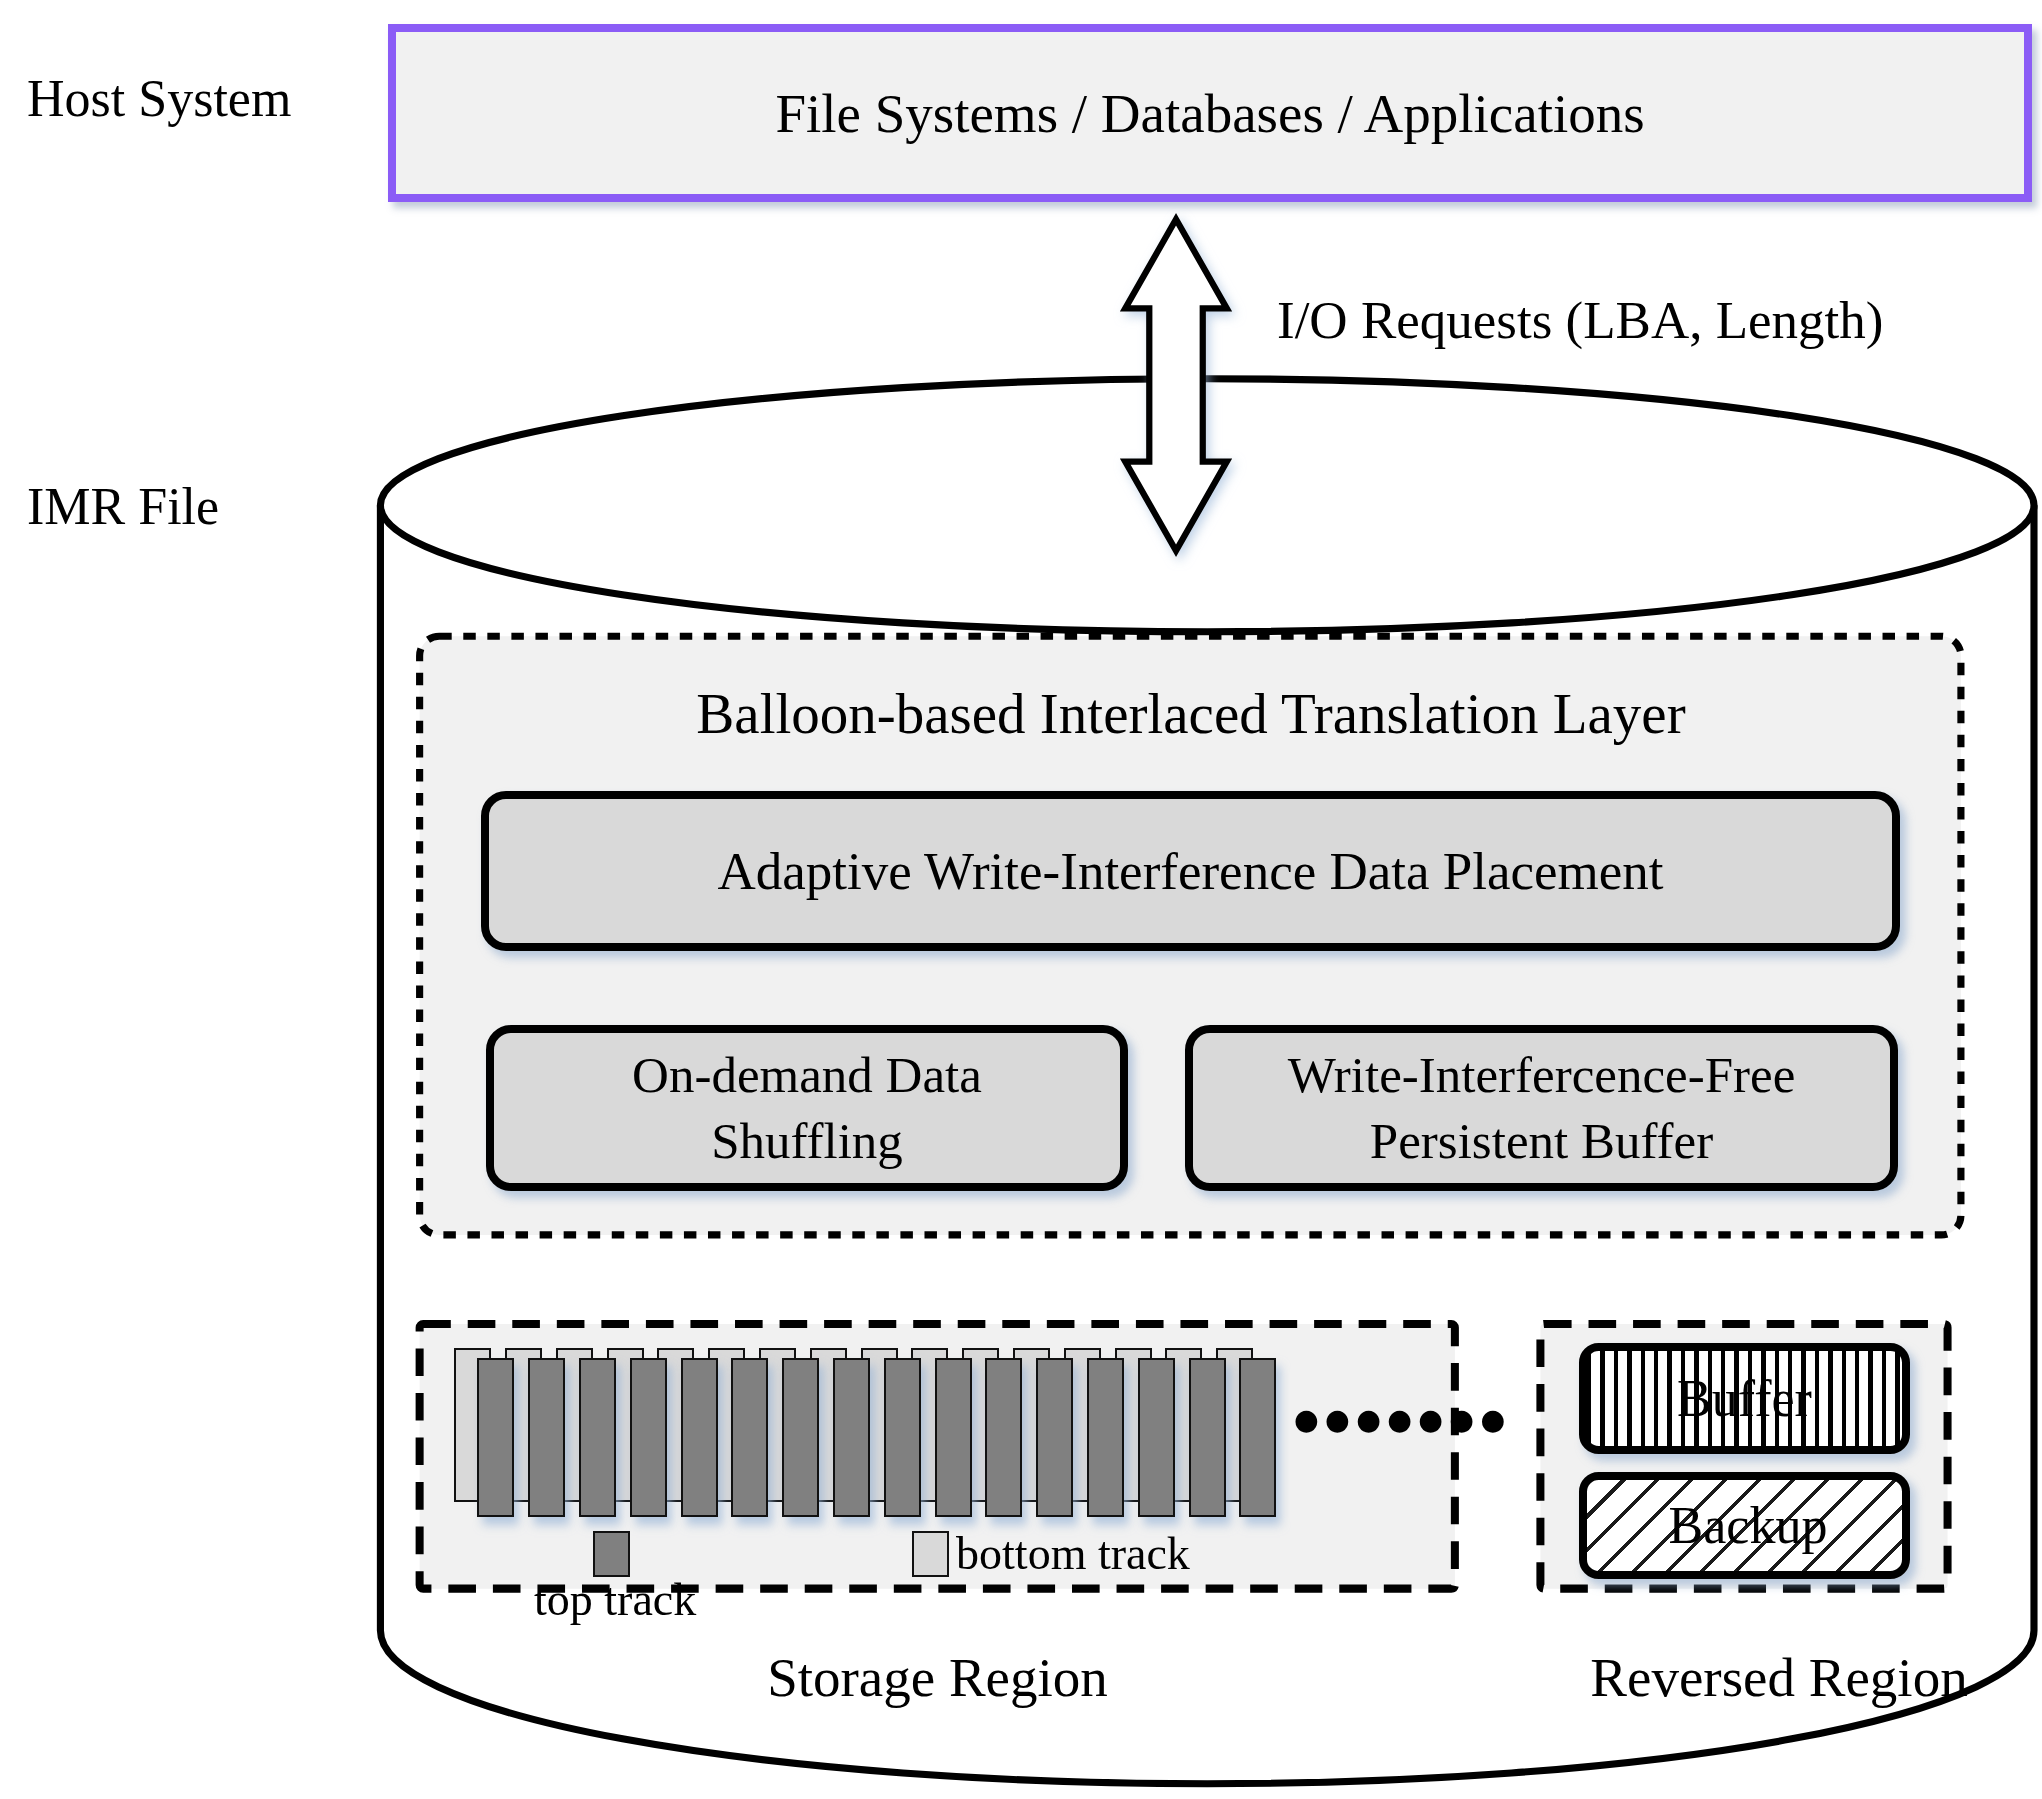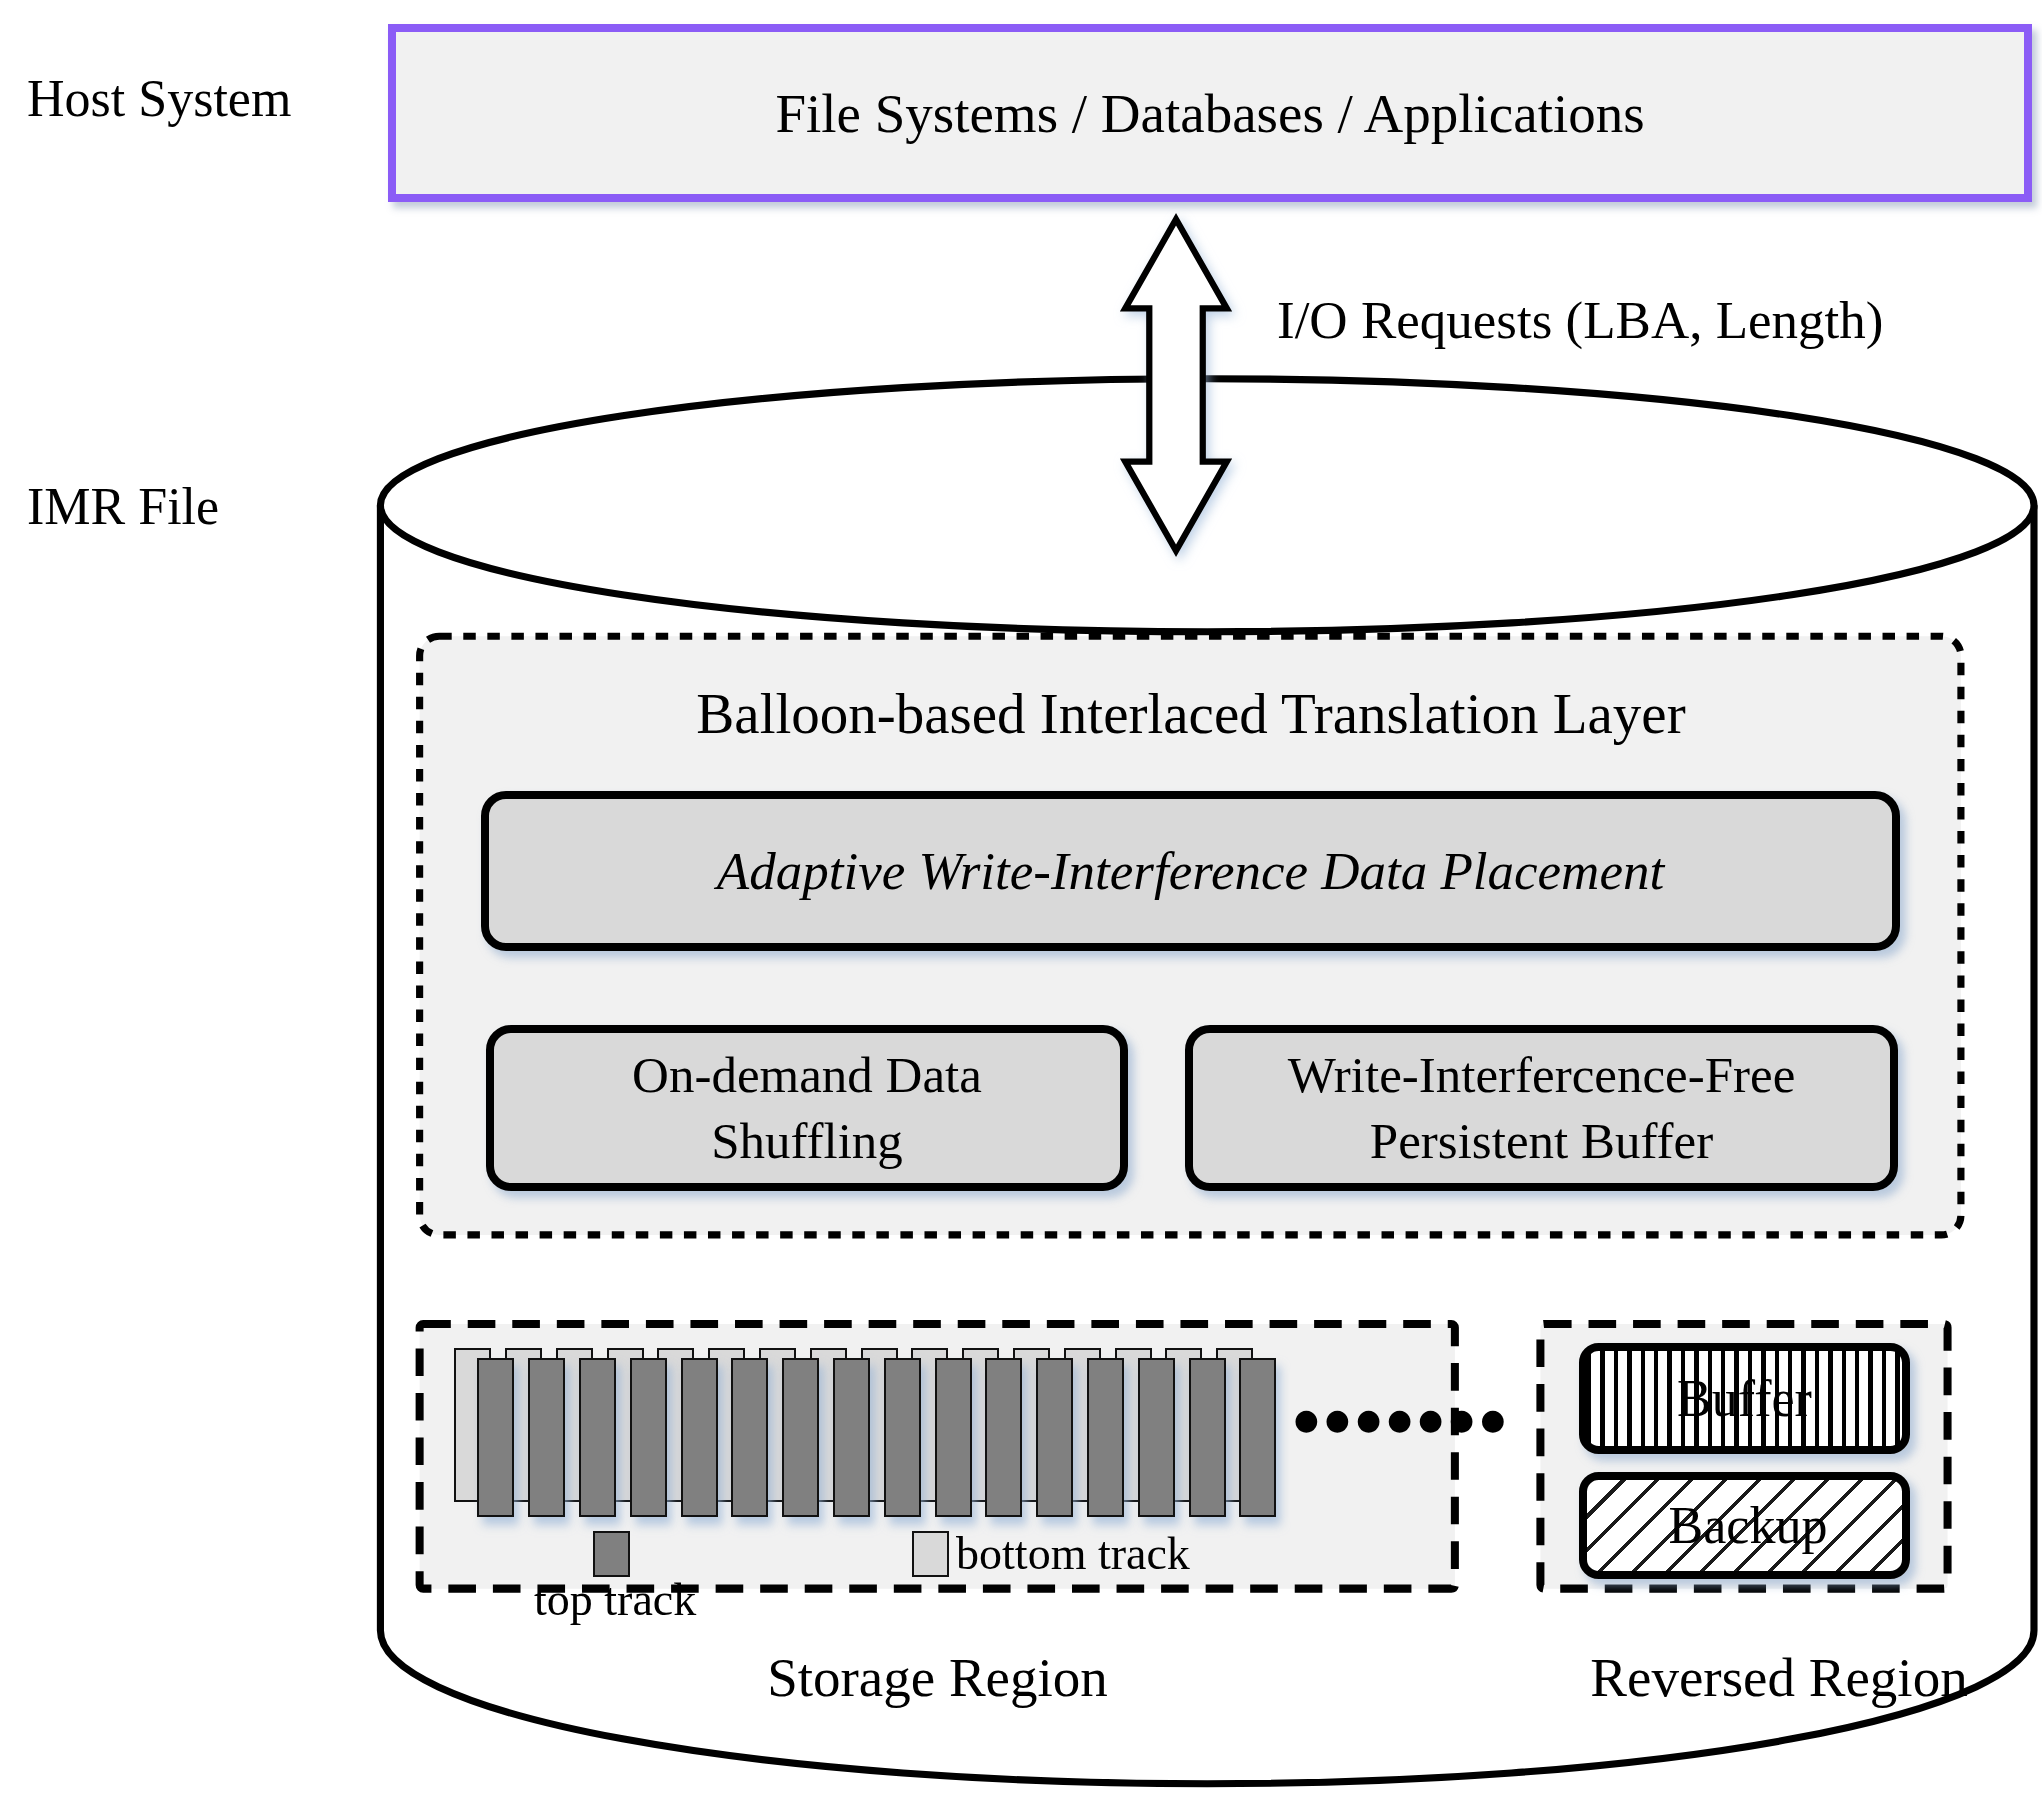--- a/index.html
+++ b/index.html
@@ -45,21 +45,21 @@
     position:absolute;
     background:#d9d9d9;
     border:8px solid #000;
     border-radius:25px;
     box-sizing:border-box;
     display:flex;flex-direction:column;
     align-items:center;justify-content:center;
     text-align:center;
     box-shadow:5.3px 6.2px 9px rgba(140,170,205,0.55);
   }
-  .module.awidp{left:481px;top:791px;width:1419px;height:160px;font-size:53px;font-style:italic;}
+  .module.awidp{left:481px;top:791px;width:1419px;height:160px;font-size:53px;}
   .module.shuf{left:486px;top:1025px;width:642px;height:166px;font-size:51px;line-height:1.3;}
   .module.wif{left:1185px;top:1025px;width:713px;height:166px;font-size:51px;line-height:1.3;}
 
   .tracks{
     position:absolute;
     left:416px;top:1321px;width:1043px;height:272px;
   }
   .bar{
     position:absolute;
     box-sizing:border-box;

